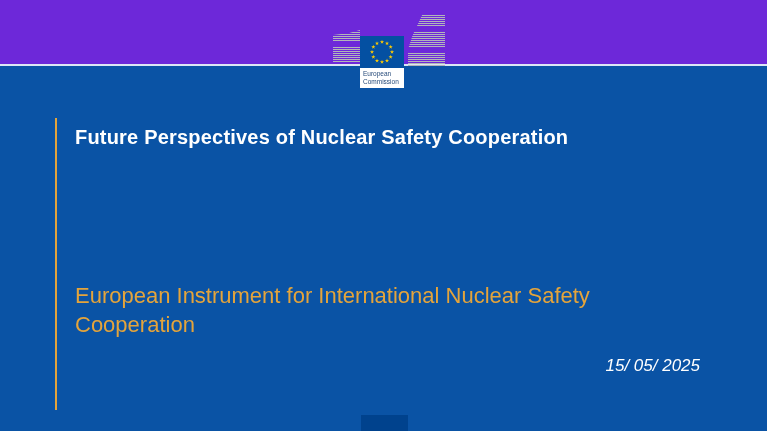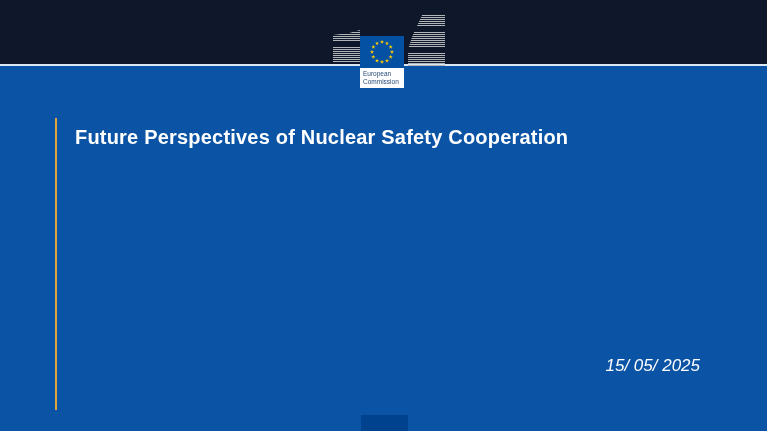--- a/index.html
+++ b/index.html
@@ -1,20 +1,20 @@
 <!DOCTYPE html>
 <html style="--slide-blue: #0a53a5; --flag-blue: #0450a2; --accent-gold: #e4a43b; --star-yellow: #ffcc00; --wordmark-blue: #274b7a; --hatch-grey: #b3b6b9; --footer-blue: #00428d; --band-edge-blue: #dce7f4; --title-white: #ffffff;"><head>
 <meta charset="utf-8">
 <style>
   html, body { margin: 0; padding: 0; background: #ffffff; }
   .slide {
     position: relative;
     width: 767px; height: 431px;
     overflow: hidden;
-    background: #0f172a;
+    background: #6d28d9;
     font-family: "Liberation Sans", sans-serif;
   }
   .blue-area {
     position: absolute; left: 0; top: 66px;
     width: 767px; height: 365px;
     background: var(--slide-blue, #0a53a5);
   }
   .band-edge {
     position: absolute; left: 0; top: 64px;
     width: 767px; height: 2px;
@@ -112,18 +112,19 @@
       <span>European</span>
       <span>Commission</span>
     </div>
     <div class="hatch hatch-right"></div>
   </div>
 
   <div class="accent-line"></div>
 
   <h1 class="title">Future Perspectives of Nuclear Safety Cooperation</h1>
 
+  <h2 class="subtitle">European Instrument for International Nuclear Safety Cooperation</h2>
 
   <div class="date">15/ 05/ 2025</div>
 
   <div class="footer-box"></div>
 
 </div>
 
 </body></html>

